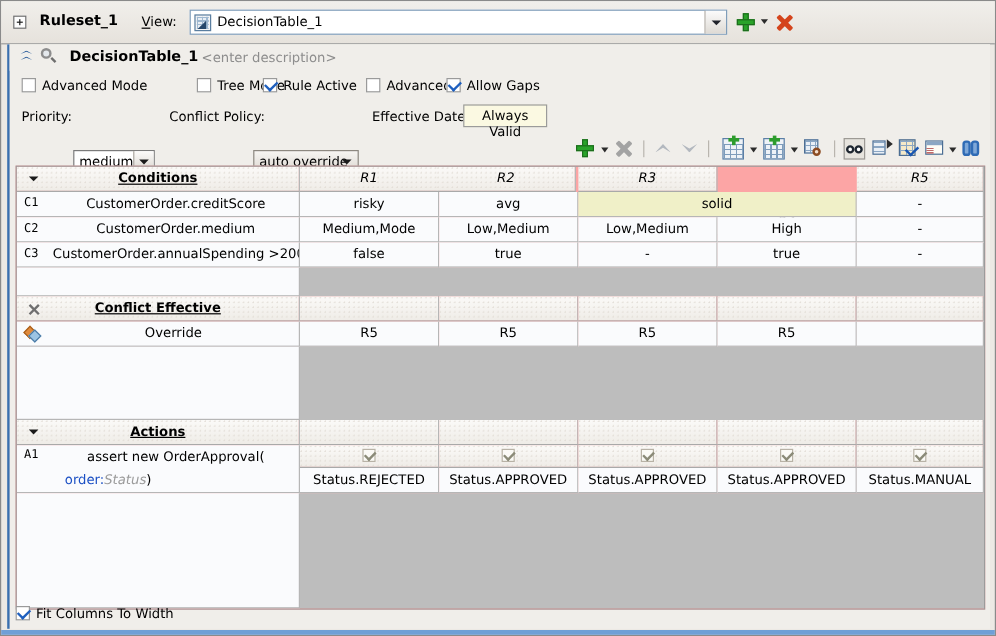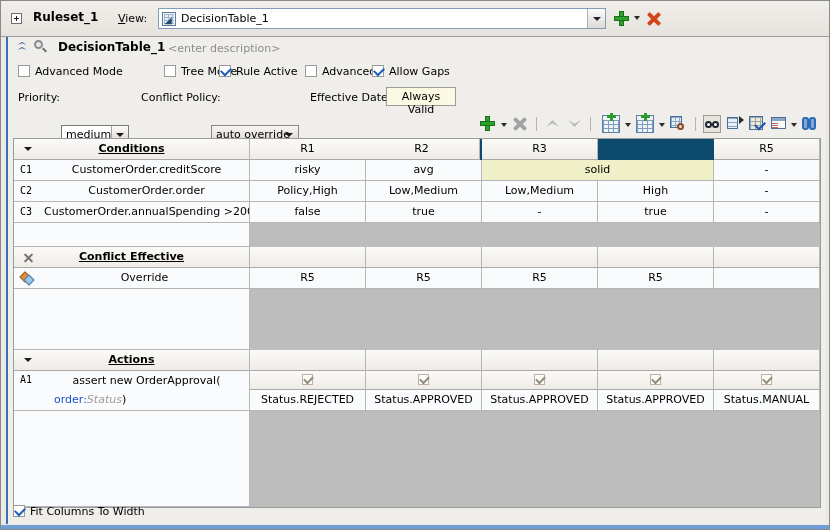--- a/index.html
+++ b/index.html
@@ -412,21 +412,21 @@
     box-sizing: border-box;
     border-radius: 3px;
   }
   .g-refresh u { left: 1px; }
   .g-refresh b { left: 8px; }
 
   
   .grid-outer {
     position: absolute; left: 5px; top: 101px;
     width: 808px; height: 370px;
-    background: #0c4a6e;
+    background: #fca5a5;
     border: 1px solid #9b9b9b;
     box-sizing: border-box;
     overflow: hidden;
   }
   .sect { position: absolute; left: 0; width: 806px; }
   .srow {
     position: relative;
     height: 21px;
     width: 806px;
   }
@@ -441,21 +441,21 @@
     white-space: nowrap;
   }
   .hdr {
     background:
       radial-gradient(circle at 1px 1px, #e2ddd6 0.6px, transparent 0.7px) 0 0/4px 4px,
       linear-gradient(#fbfaf8, #efece7);
     font-weight: bold;
     text-align: center;
     border-bottom: 1px solid #a9a9a9;
   }
-  .hdr.plain { font-weight: normal; }
+  .hdr.plain { font-weight: normal; font-style: italic; }
   .body {
     background: #fafbfd;
     text-align: center;
   }
   .body.left { text-align: center; padding-left: 6px; }
   .body.hl { background: #f0f0c8; }
   .filler-l {
     position: absolute; left: 0;
     background: #fafbfd;
     border-right: 1px solid #b6b6b6;
@@ -679,23 +679,23 @@
           </div>
           <div class="cell body" style="left:236px; width:116px;">risky</div>
           <div class="cell body" style="left:352px; width:116px;">avg</div>
           <div class="cell body hl" style="left:468px; width:232px;">solid</div>
           <div class="cell body" style="left:700px; width:106px;">-</div>
         </div>
 
         <div class="srow" style="top: 42px; position: absolute;">
           <div class="cell body left" style="left:0; width:236px; padding-left:30px;">
             <span class="rowlabel">C2</span>
-            <span>CustomerOrder.order</span>
-          </div>
-          <div class="cell body" style="left:236px; width:116px;">Policy,High</div>
+            <span>CustomerOrder.medium</span>
+          </div>
+          <div class="cell body" style="left:236px; width:116px;">Medium,Mode</div>
           <div class="cell body" style="left:352px; width:116px;">Low,Medium</div>
           <div class="cell body" style="left:468px; width:116px;">Low,Medium</div>
           <div class="cell body" style="left:584px; width:116px;">High</div>
           <div class="cell body" style="left:700px; width:106px;">-</div>
         </div>
 
         <div class="srow" style="top: 63px; position: absolute;">
           <div class="cell body left" style="left:0; width:236px; padding-left:30px;">
             <span class="rowlabel">C3</span>
             <span>CustomerOrder.annualSpending &gt;2000</span>

